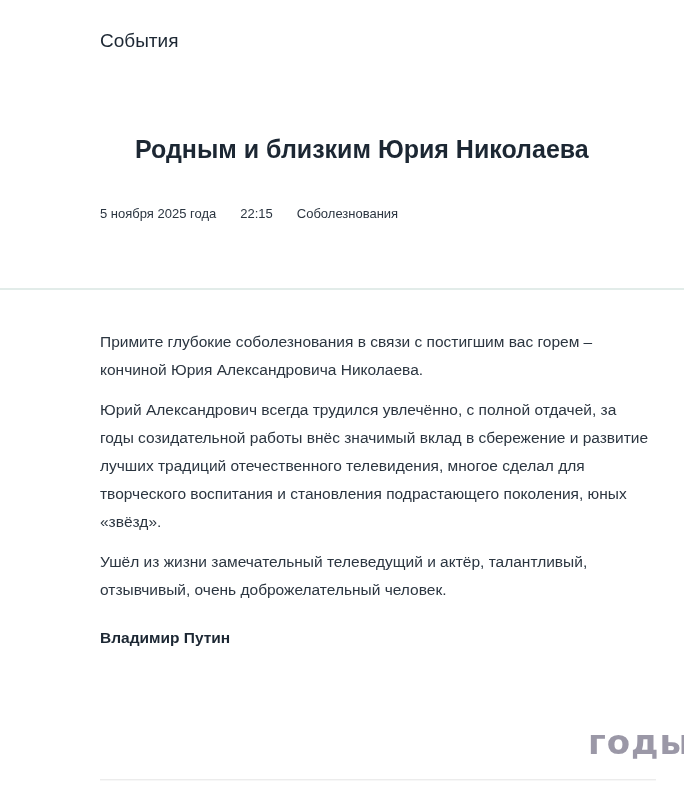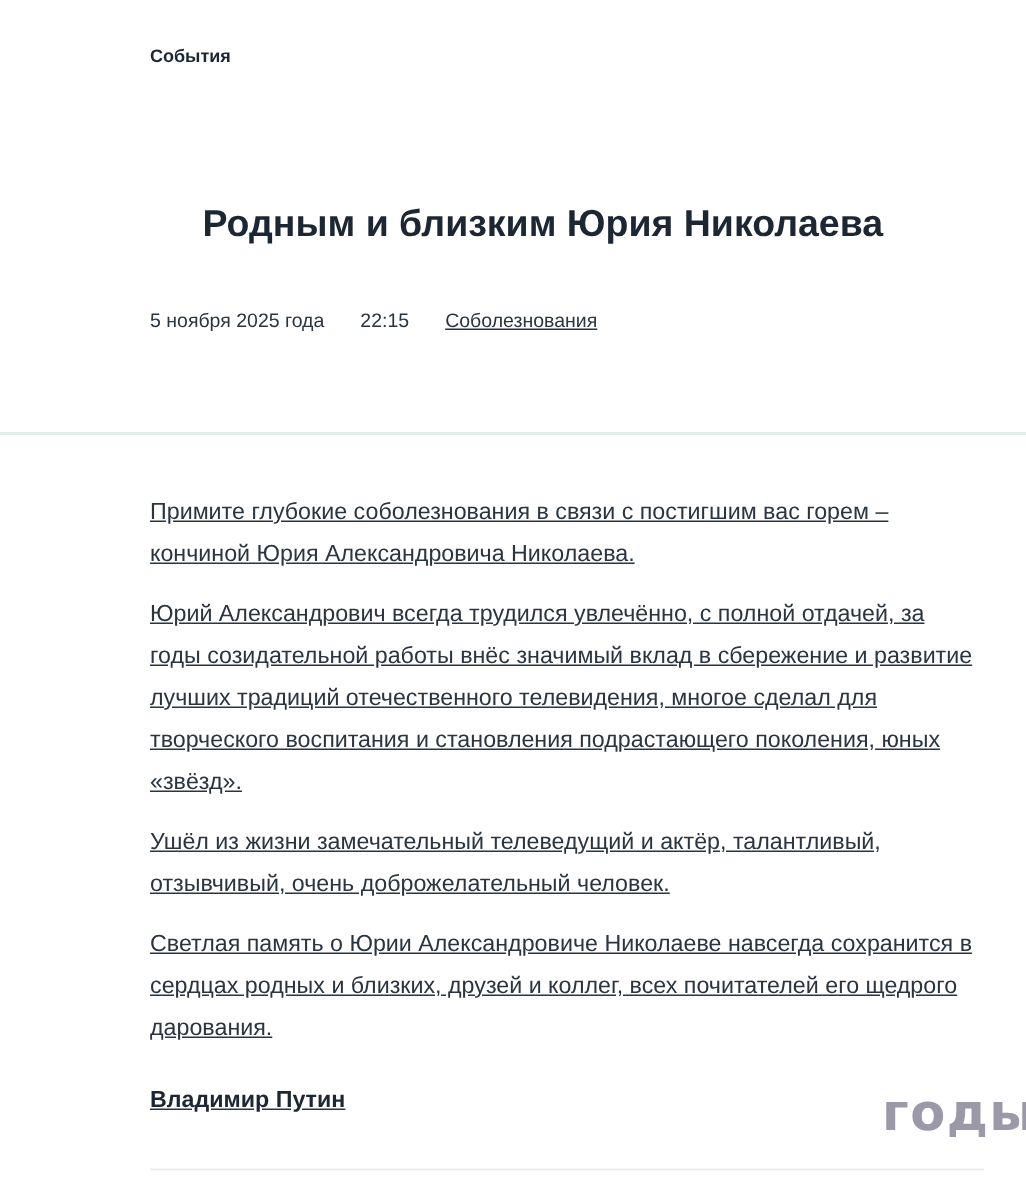--- a/index.html
+++ b/index.html
@@ -14,22 +14,22 @@
   body{
     background:#ffffff;
     font-family:"Liberation Sans", sans-serif;
     color:var(--body);
     position:relative;
     overflow:hidden;
   }
   .section-label{
     position:absolute;
     left:100px; top:30px;
-    font-size:12px;
-    font-weight:700;
+    font-size:19px;
+    font-weight:400;
     color:var(--heading);
     text-decoration:none;
     cursor:pointer;
   }
   .page-title{
     position:absolute;
     left:100px; top:134px;
     width:540px;
     font-size:25px;
     line-height:31px;
@@ -41,37 +41,35 @@
     position:absolute;
     left:100px; top:206px;
     display:flex;
     align-items:flex-end;
     gap:24px;
     font-size:13px;
     color:var(--body);
   }
   .meta-row .category{
     cursor:pointer;
-    text-decoration:underline;
   }
   .top-divider{
     position:absolute;
     left:0; top:288px;
     width:684px; height:2px;
     background:var(--divider);
     border:none;
   }
   .article-body{
     position:absolute;
     left:100px; top:328px;
     width:552px;
     font-size:15.5px;
     line-height:28px;
     color:var(--body);
-    text-decoration:underline;
   }
   .article-body p{
     margin-bottom:12px;
   }
   .signature{
     font-weight:700;
     color:var(--heading);
     margin-top:20px;
   }
   .bottom-divider{
@@ -105,19 +103,18 @@
   <span class="time">22:15</span>
   <span class="category">Соболезнования</span>
 </div>
 
 <hr class="top-divider">
 
 <div class="article-body">
   <p>Примите глубокие соболезнования в связи с постигшим вас горем – кончиной Юрия Александровича Николаева.</p>
   <p>Юрий Александрович всегда трудился увлечённо, с полной отдачей, за годы созидательной работы внёс значимый вклад в сбережение и развитие лучших традиций отечественного телевидения, многое сделал для творческого воспитания и становления подрастающего поколения, юных «звёзд».</p>
   <p>Ушёл из жизни замечательный телеведущий и актёр, талантливый, отзывчивый, очень доброжелательный человек.</p>
-  <p>Светлая память о Юрии Александровиче Николаеве навсегда сохранится в сердцах родных и близких, друзей и коллег, всех почитателей его щедрого дарования.</p>
   <p class="signature">Владимир Путин</p>
 </div>
 
 <div class="tass-watermark">годы</div>
 
 <hr class="bottom-divider">
 
 </body></html>

